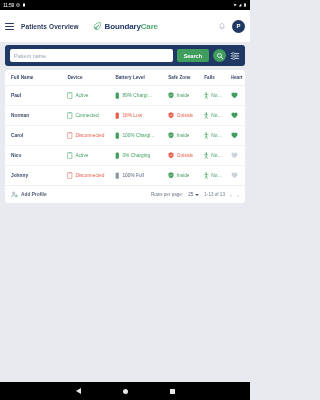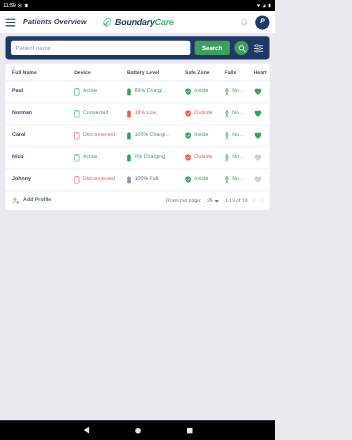--- a/index.html
+++ b/index.html
@@ -16,24 +16,23 @@
     display:flex; align-items:center; justify-content:space-between;
     padding:0 3px; font-size:5px; line-height:1;
   }
   .sb-left { display:flex; align-items:center; gap:2px; }
   .sb-right { display:flex; align-items:center; gap:1px; }
   .sb-icon { width:4px; height:4px; display:inline-block; }
   .sb-time { font-size:5px; letter-spacing:-.2px; }
 
   
   .appbar {
-    height:20px; background:#ffffff;
+    height:32px; background:#ffffff;
     display:flex; align-items:center; padding:0 5px;
     position:relative;
-    font-style:italic;
   }
   .hamburger { width:9px; height:7px; display:flex; flex-direction:column;
     justify-content:space-between; cursor:pointer; flex:0 0 auto; }
   .hamburger i { display:block; height:1px; background:#2b3a5c; border-radius:1px; }
   .page-title {
     margin-left:7px; font-size:6.5px; color:#2b3a5c; font-weight:600;
     letter-spacing:.1px; white-space:nowrap;
   }
   .brand {
     position:absolute; left:50%; transform:translateX(-50%);

